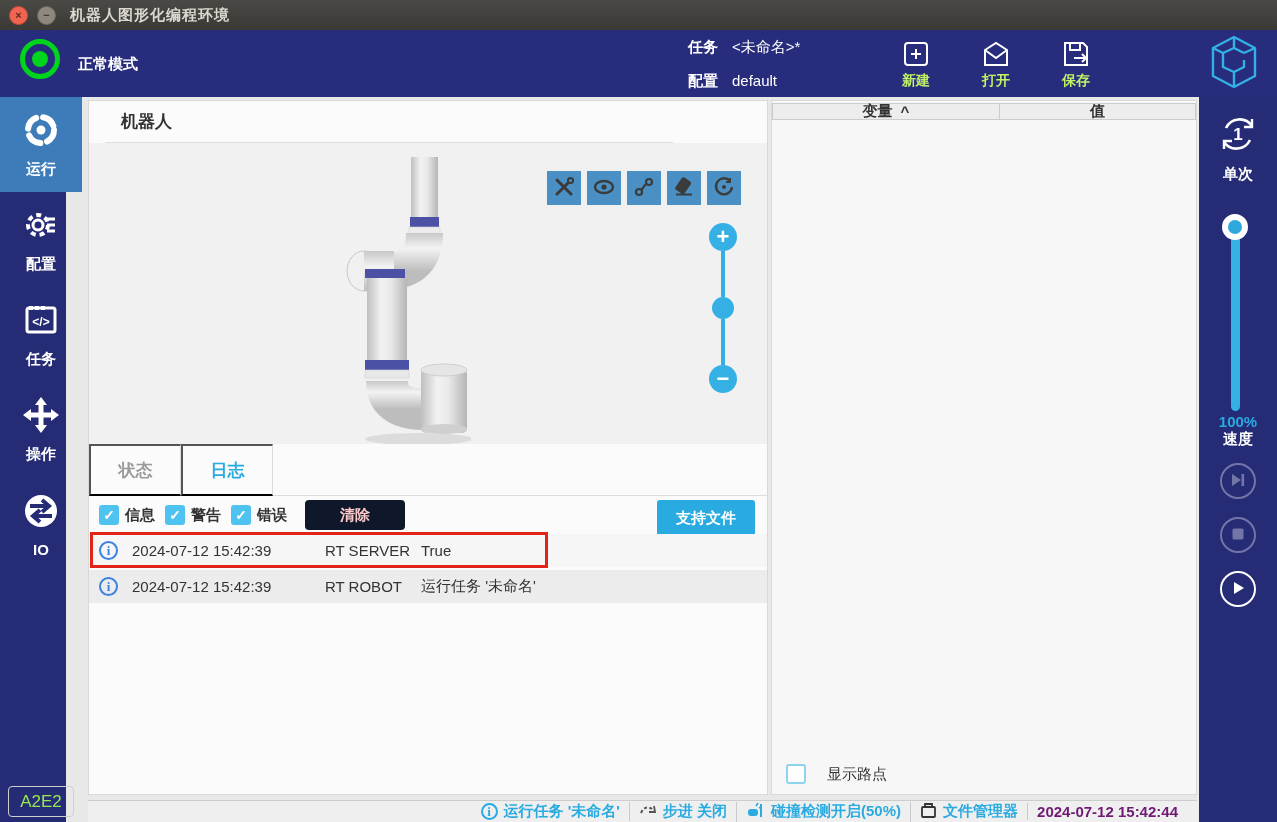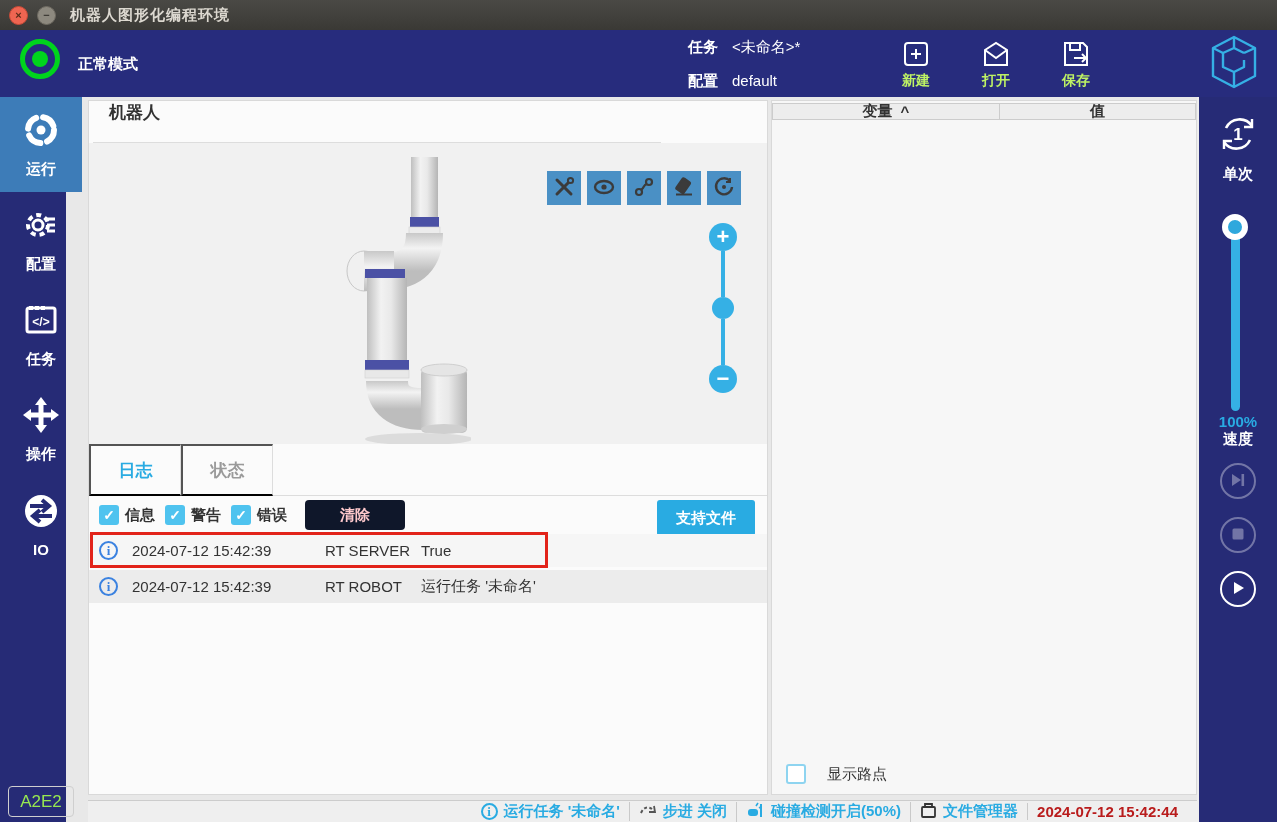--- a/index.html
+++ b/index.html
@@ -42,22 +42,22 @@
   .nav-item { width:82px; height:95px; display:flex; flex-direction:column;
     align-items:center; justify-content:center; gap:7px; color:#fff;
     font-size:15px; font-weight:bold; cursor:pointer; }
   .nav-item.active { background:#3d7cb8; }
   .badge-a2e2 { position:absolute; left:8px; bottom:5px; width:66px; height:31px;
     border:1px solid #cfcfcf; border-radius:4px; color:#97e751; font-size:17px;
     display:flex; align-items:center; justify-content:center; background:transparent; cursor:pointer;}
   
   .main-panel { position:absolute; left:88px; top:100px; width:680px; height:695px;
     background:#fbfbfb; border:1px solid #d9d9d9; }
-  .robot-header { position:absolute; left:4px; top:0; width:568px; height:42px;
-    border-bottom:1px solid #ddd; display:flex; background:#fbfbfb;}
+  .robot-header { position:absolute; left:16px; top:0; width:568px; height:42px;
+    border-bottom:1px solid #ddd; display:flex; align-items:center; background:#fbfbfb;}
   .robot-header .t { font-size:17px; color:#333; margin-left:16px; font-weight:bold;}
   .viewport { position:absolute; left:0; top:42px; width:678px; height:301px; background:#f1f1f1; }
   .vtoolbar { position:absolute; top:28px; right:26px; display:flex; gap:6px; }
   .vtool { width:34px; height:34px; background:#4a90c5; border:none; display:flex;
     align-items:center; justify-content:center; cursor:pointer; }
   .zoomctl { position:absolute; right:30px; top:80px; width:28px; }
   .zbtn { width:28px; height:28px; border-radius:50%; background:#35b0e5; color:#fff;
     border:none; font-size:22px; font-weight:bold; line-height:24px; cursor:pointer;
     display:flex; align-items:center; justify-content:center; }
   .zline { width:4px; height:46px; background:#35b0e5; margin:0 auto; }
@@ -123,21 +123,21 @@
     justify-content:center; cursor:pointer; }
   .pbtn.dim { opacity:0.35; }
   .pb-skip { top:366px; } .pb-stop { top:420px; } .pb-play { top:474px; }
   
   .statusbar { position:absolute; left:88px; top:800px; width:1109px; height:22px;
     background:#efefef; border-top:1px solid #ccc; display:flex; align-items:center;
     justify-content:flex-end; padding-right:10px; font-size:15px; }
   .seg { display:flex; align-items:center; gap:6px; color:#29abe2; font-weight:bold;
     padding:0 9px; border-left:1px solid #c9c9c9; cursor:pointer; }
   .seg.first { border-left:none; }
-  .seg.time { color:#b91c1c; cursor:default; }
+  .seg.time { color:#701a75; cursor:default; }
 </style>
 </head>
 <body>
 
 <div class="titlebar">
   <span class="winbtn close">×</span>
   <span class="winbtn min">−</span>
   <span class="title">机器人图形化编程环境</span>
 </div>
 
@@ -337,22 +337,22 @@
     <div class="zoomctl">
       <button class="zbtn">+</button>
       <div class="zline"></div>
       <div class="zknob"></div>
       <div class="zline"></div>
       <button class="zbtn">−</button>
     </div>
   </div>
 
   <div class="tabs">
+    <button class="tab">状态</button>
     <button class="tab active">日志</button>
-    <button class="tab">状态</button>
   </div>
 
   <div class="filters" style="position:absolute;">
     <label class="chk">
       <span class="box">✓</span>
       <span>信息</span>
     </label>
     <label class="chk">
       <span class="box">✓</span>
       <span>警告</span>

